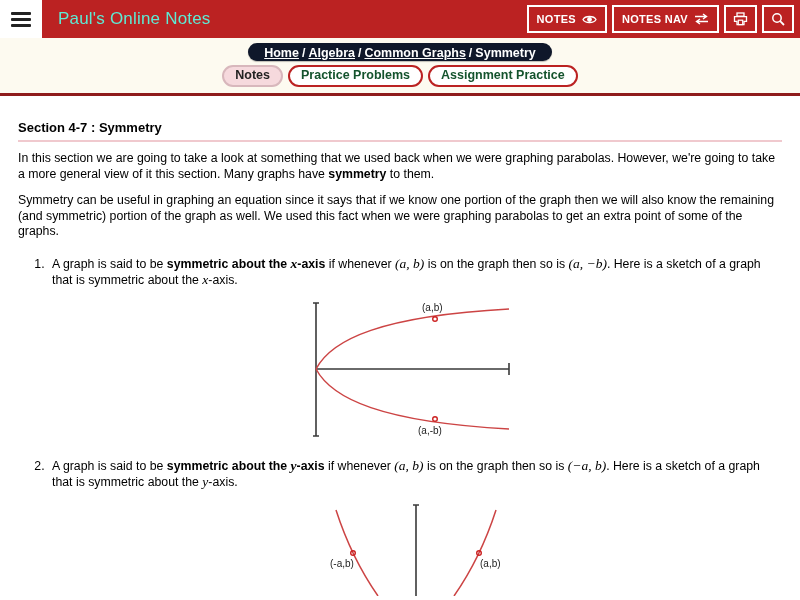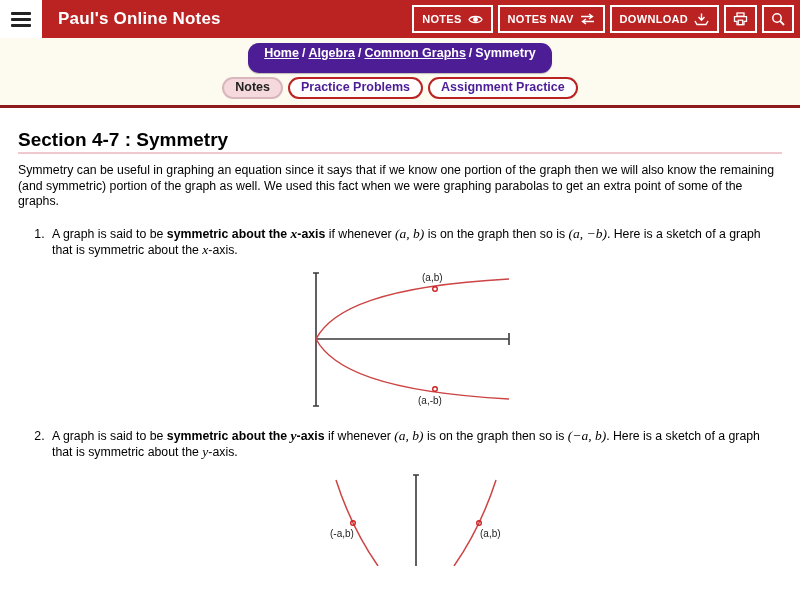--- a/index.html
+++ b/index.html
@@ -41,23 +41,23 @@
     justify-content: space-between;
     cursor: pointer;
   }
   .hamburger span {
     display: block;
     height: 3px;
     background: #222222;
     border-radius: 1px;
   }
   .site-title {
-    color: #ffffff;
+    color: #5eead4;
     font-size: 17px;
-    font-weight: bold;
+    font-weight: normal;
     margin-left: 16px;
     letter-spacing: .2px;
     white-space: nowrap;
   }
   .top-actions {
     margin-left: auto;
     display: flex;
     align-items: center;
     gap: 5px;
     padding-right: 6px;
@@ -83,23 +83,23 @@
 
   
   .navband {
     background: #fdfaf0;
     border-bottom: 3px solid #8f1c1c;
     padding: 5px 0 6px 0;
     text-align: center;
   }
   .crumbpill {
     display: inline-block;
-    background: #4c1d95;
+    background: #0f172a;
     border-radius: 11px;
-    padding: 2px 16px 12px 16px;
+    padding: 2px 16px 0 16px;
     font-size: 12.5px;
     font-weight: bold;
     color: #ffffff;
     line-height: 16px;
     box-shadow: 0 1px 1px rgba(0,0,0,.25);
   }
   .crumbpill a {
     color: #ffffff;
     text-decoration: underline;
     cursor: pointer;
@@ -113,37 +113,37 @@
     justify-content: center;
     gap: 5px;
   }
   .tabpill {
     border: 2px solid #bb2222;
     border-radius: 11px;
     padding: 1px 11px 2px 11px;
     font-size: 12.5px;
     font-weight: bold;
     line-height: 15px;
-    color: #4c1d95;
+    color: #14532d;
     background: #ffffff;
     cursor: pointer;
     white-space: nowrap;
   }
   .tabpill.active {
     background: #f6d9dd;
     color: #222222;
     border-color: #d8b7bc;
   }
 
   
   .content {
     padding: 22px 18px 0 18px;
   }
   h1.section-title {
-    font-size: 19px;
+    font-size: 13px;
     font-weight: bold;
     margin: 0 0 3px 0;
     line-height: 19px;
   }
   .title-rule {
     height: 2px;
     background: #f0c9ce;
     margin-bottom: 9px;
   }
   p.body {
@@ -214,29 +214,20 @@
     <div class="tbtn">
       <span>NOTES NAV</span>
       <span>
         <svg width="15" height="12" viewBox="0 0 15 12">
           <path d="M1 3.5 H12 M9 1 L12.5 3.5 L9 6" fill="none" stroke="#fff" stroke-width="1.4"></path>
           <path d="M14 8.5 H3 M6 6 L2.5 8.5 L6 11" fill="none" stroke="#fff" stroke-width="1.4"></path>
         </svg>
       </span>
     </div>
 
-    <div class="tbtn">
-      <span>DOWNLOAD</span>
-      <span>
-        <svg width="15" height="13" viewBox="0 0 15 13">
-          <path d="M7.5 0.5 V6.5 M4.5 4 L7.5 7.2 L10.5 4" fill="none" stroke="#fff" stroke-width="1.4"></path>
-          <path d="M1 8 L3 11.5 H12 L14 8" fill="none" stroke="#fff" stroke-width="1.4"></path>
-        </svg>
-      </span>
-    </div>
 
     <div class="tbtn icon-only">
       <span>
         <svg width="15" height="14" viewBox="0 0 15 14">
           <rect x="4" y="1" width="7" height="3.2" fill="none" stroke="#fff" stroke-width="1.3"></rect>
           <path d="M1.5 4.6 H13.5 V9.4 H11 V12.6 H4 V9.4 H1.5 Z" fill="none" stroke="#fff" stroke-width="1.3"></path>
           <rect x="5.3" y="8.2" width="4.4" height="4.4" fill="#bb2222" stroke="#fff" stroke-width="1.2"></rect>
         </svg>
       </span>
     </div>
@@ -264,20 +255,21 @@
     <div class="tabpill">Practice Problems</div>
     <div class="tabpill">Assignment Practice</div>
   </div>
 </div>
 
 <div class="content">
 
   <h1 class="section-title">Section 4-7 : Symmetry</h1>
   <div class="title-rule"></div>
 
+  <p class="body"><span>In this section we are going to take a look at something that we used back when we were graphing parabolas. However, we're going to take a more general view of it this section. Many graphs have </span><b>symmetry</b><span> to them.</span></p>
 
   <p class="body">Symmetry can be useful in graphing an equation since it says that if we know one portion of the graph then we will also know the remaining (and symmetric) portion of the graph as well. We used this fact when we were graphing parabolas to get an extra point of some of the graphs.</p>
 
 
   <ol class="types">
 
     <li>
       <span>A graph is said to be </span><b>symmetric about the </b><b class="m">x</b><b>-axis</b><span> if whenever </span><span class="m">(a, b)</span><span> is on the graph then so is </span><span class="m">(a, −b)</span><span>. Here is a sketch of a graph that is symmetric about the </span><span class="m">x</span><span>-axis.</span>
 
       <div class="figure fig1">

